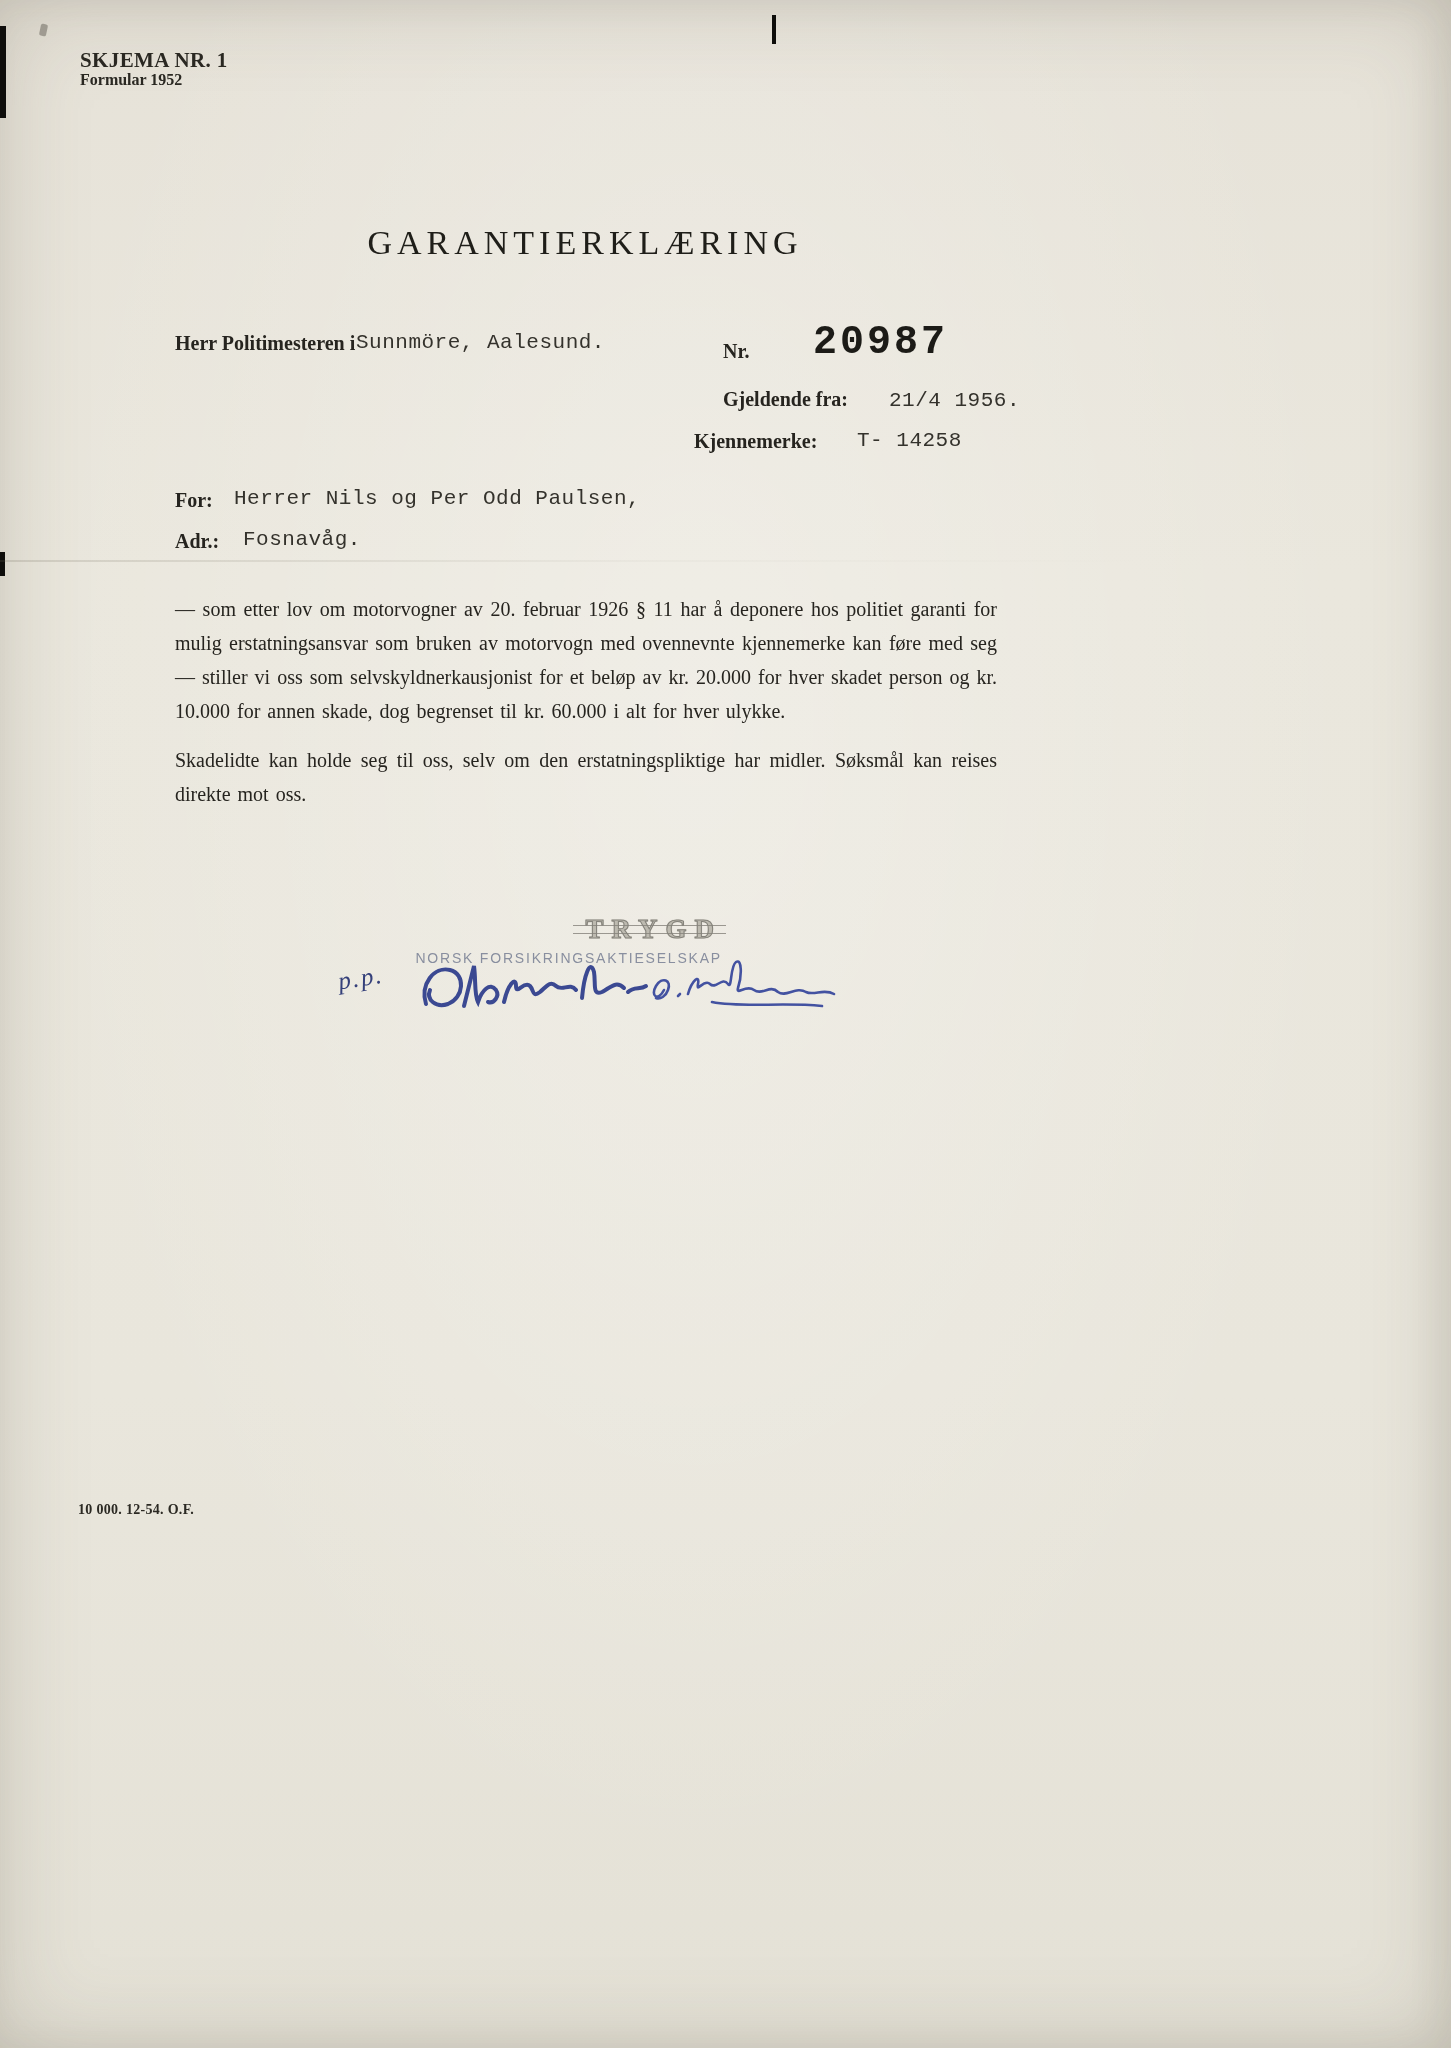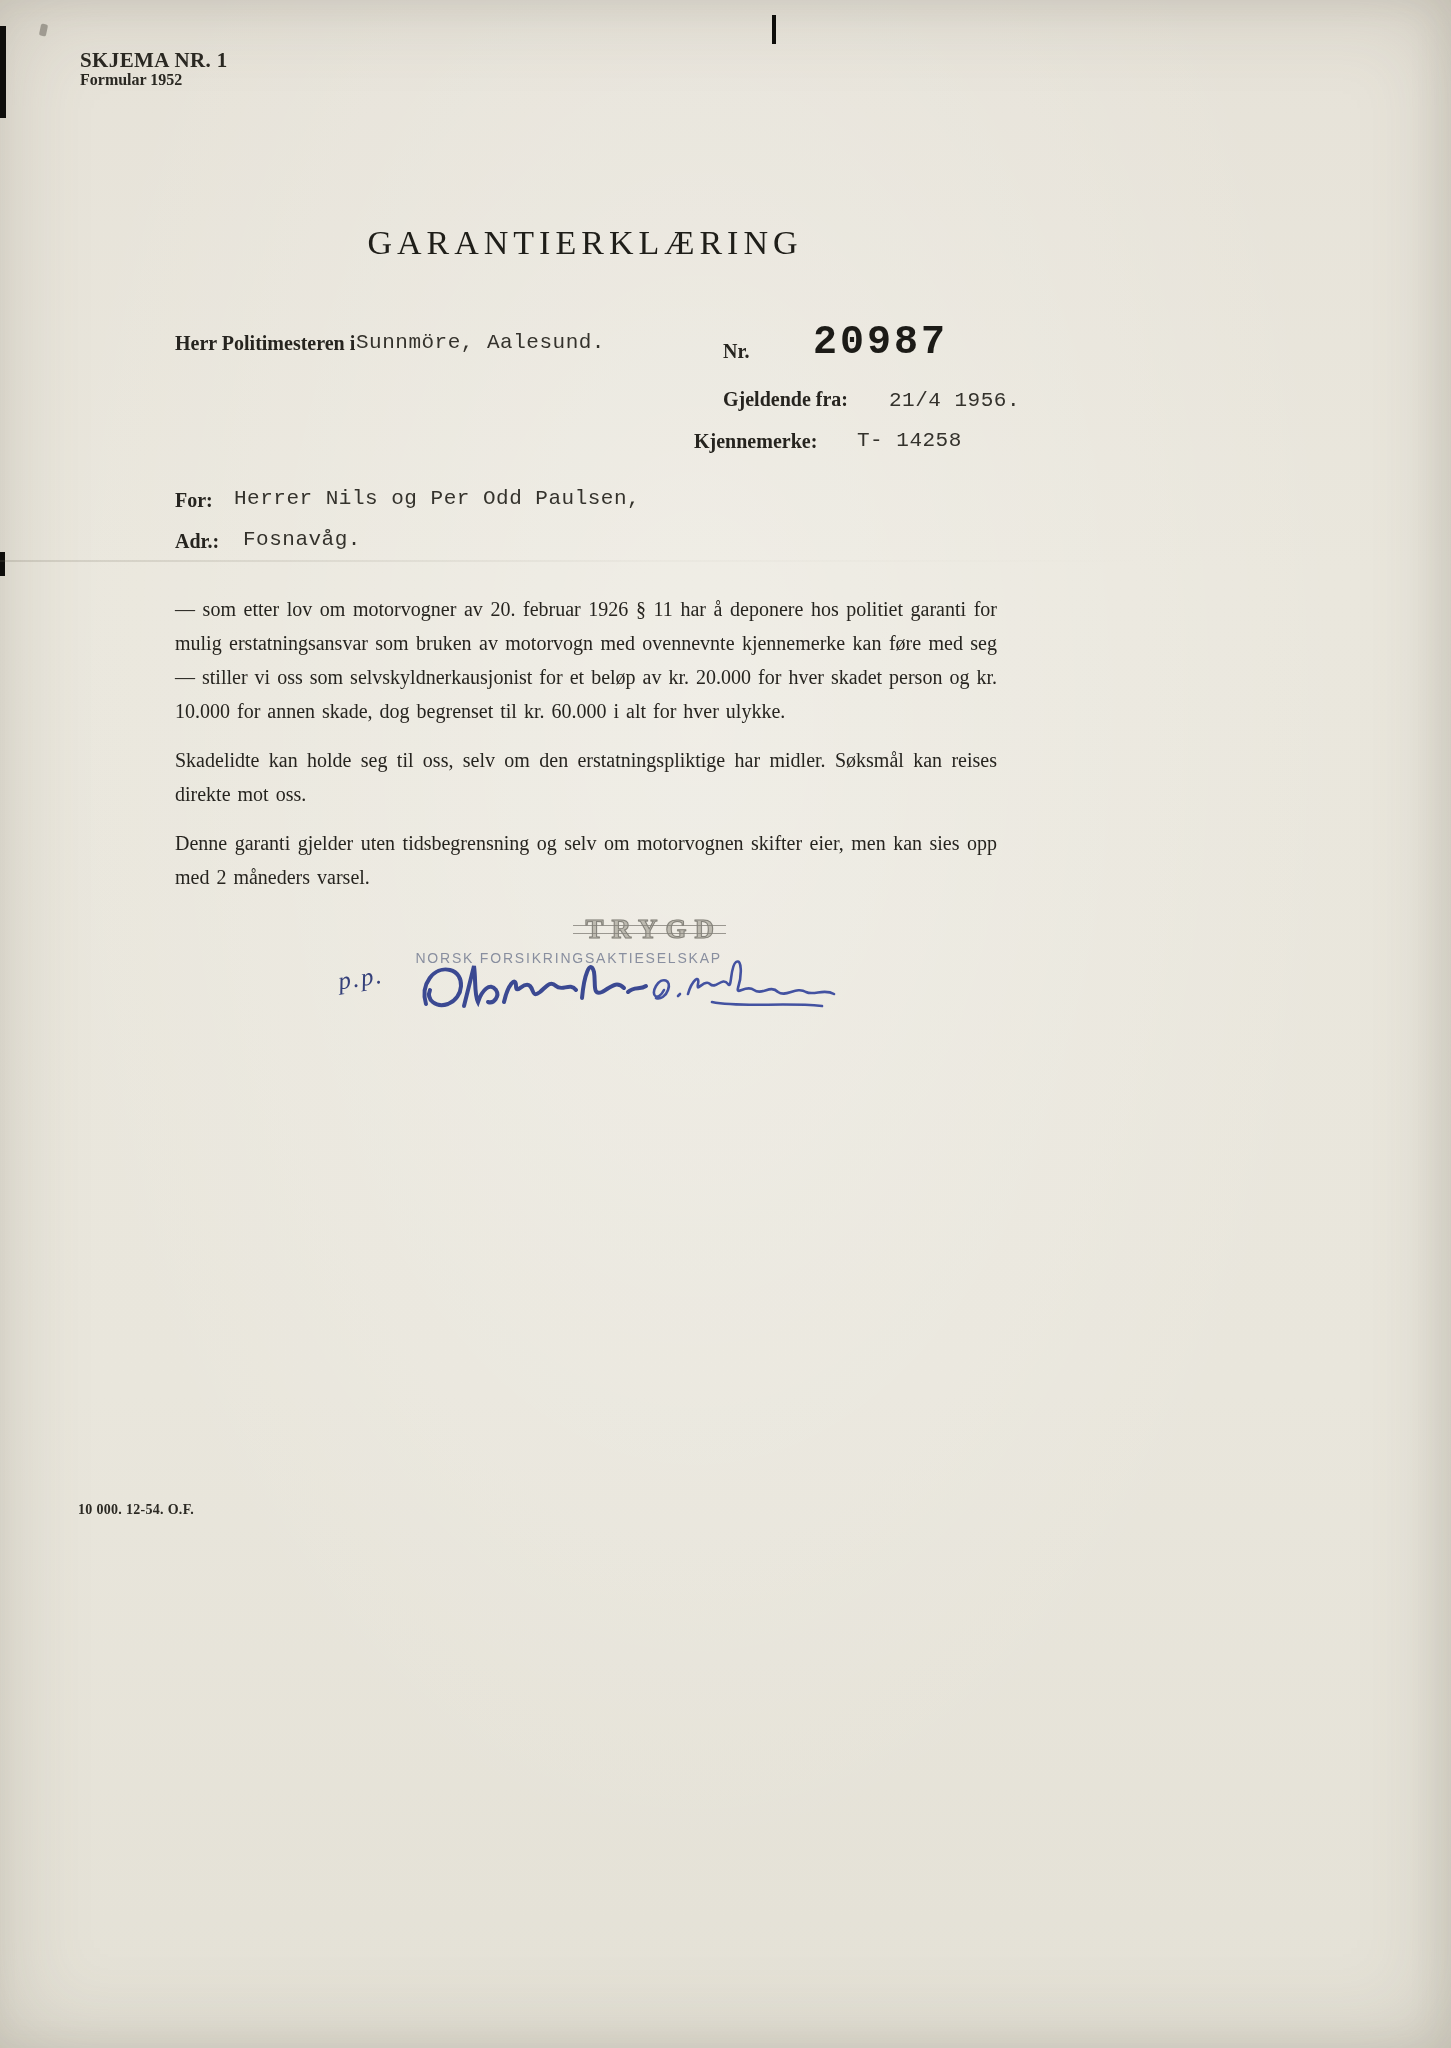--- a/index.html
+++ b/index.html
@@ -117,21 +117,20 @@
   <div class="abs typed plate-value">T- 14258</div>
 
   <div class="abs label for-label">For:</div>
   <div class="abs typed for-value">Herrer Nils og Per Odd Paulsen,</div>
   <div class="abs label adr-label">Adr.:</div>
   <div class="abs typed adr-value">Fosnavåg.</div>
 
   <div class="abs body-text">
     <p>— som etter lov om motorvogner av 20. februar 1926 § 11 har å deponere hos politiet garanti for mulig erstatningsansvar som bruken av motorvogn med ovennevnte kjennemerke kan føre med seg — stiller vi oss som selvskyldnerkausjonist for et beløp av kr. 20.000 for hver skadet person og kr. 10.000 for annen skade, dog begrenset til kr. 60.000 i alt for hver ulykke.</p>
     <p>Skadelidte kan holde seg til oss, selv om den erstatningspliktige har midler. Søksmål kan reises direkte mot oss.</p>
-    <p>Denne garanti gjelder uten tidsbegrensning og selv om motorvognen skifter eier, men kan sies opp med 2 måneders varsel.</p>
   </div>
 
   <div class="abs stamp">
     <span class="stamp-brand-wrap">
       <span class="stamp-brand">TRYGD</span>
     </span>
     <div class="stamp-company">NORSK FORSIKRINGSAKTIESELSKAP</div>
   </div>
 
   <div class="abs pp">p.p.</div>

